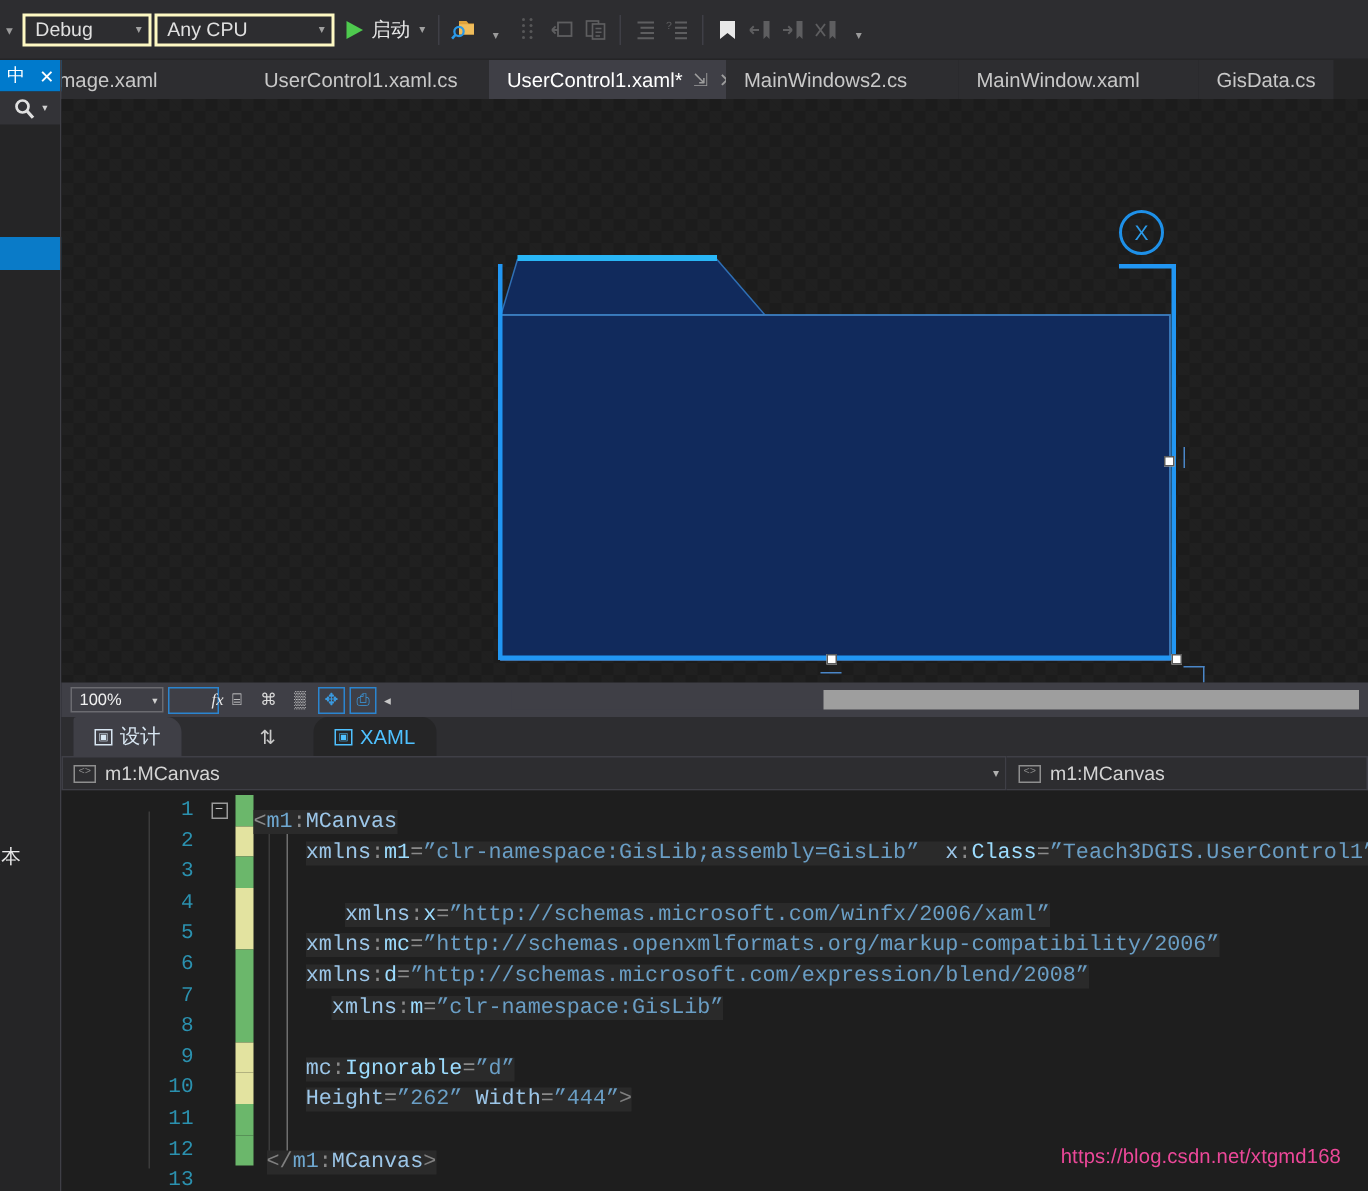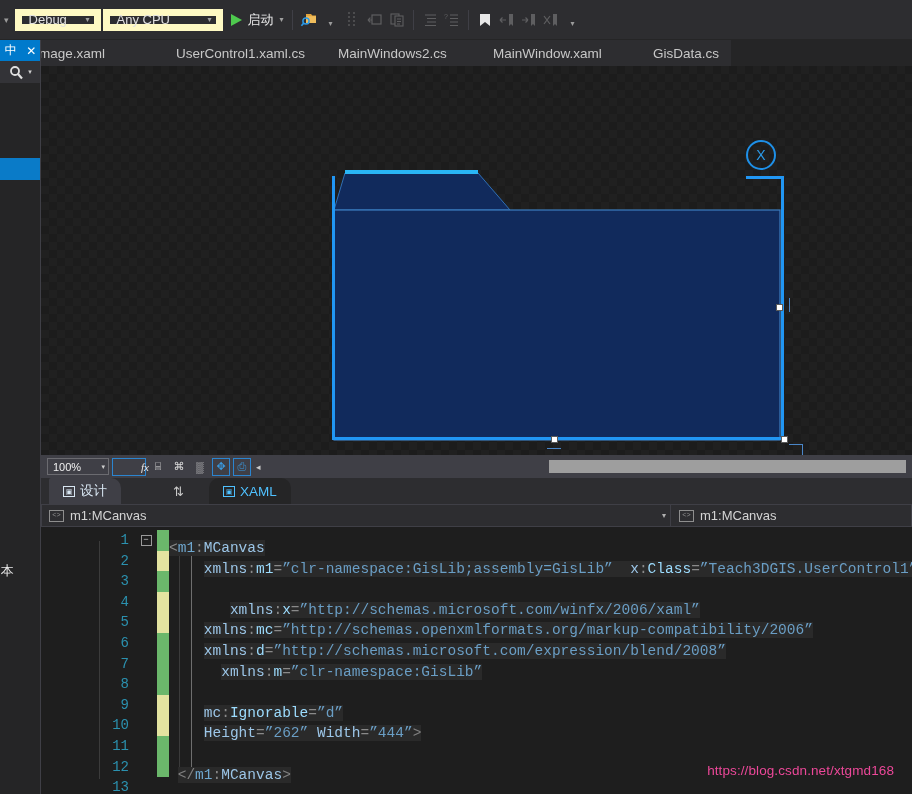--- a/index.html
+++ b/index.html
@@ -13,21 +13,21 @@
   
   #toolbar{
     position:absolute; left:0; top:0; width:912px; height:40px;
     background:#2d2d30; display:flex; align-items:center;
     border-bottom:1px solid #252526;
   }
   .tb-sep{ width:1px; height:20px; background:#3f3f46; margin:0 5px; }
   .tb-chev{ color:#9b9b9b; font-size:9px; padding:0 4px; }
   .combo{
     height:22px; min-width:86px; background:#2d2d30;
-    border:7px solid #fef9c3; color:#e0e0e0; font-size:13px;
+    border:2px solid #fef9c3; color:#e0e0e0; font-size:13px;
     display:flex; align-items:center; padding:0 4px 0 7px;
     margin-left:2px; position:relative;
   }
   .combo .cl{ flex:1; white-space:nowrap; }
   .combo .ca{ color:#a0a0a0; font-size:8px; padding-left:6px; }
   #combo-cpu{ min-width:120px; }
   .play-tri{
     width:0;height:0;border-left:11px solid #4ec94e;
     border-top:6px solid transparent;border-bottom:6px solid transparent;
   }
@@ -327,20 +327,25 @@
   </span>
   <span class="ticon" style="font-size:8px;color:#9b9b9b;align-items:flex-end;padding-bottom:3px;">▾</span>
 </div>
 
 <div id="tabstrip">
   <div class="tab inactive" style="width:164px;">
     <span>AmiImage.xaml</span>
   </div>
   <div class="tab inactive" style="width:162px;text-align:right;">
     <span>UserControl1.xaml.cs</span>
+  </div>
+  <div class="tab active" style="width:158px;">
+    <span>UserControl1.xaml*</span>
+    <span class="pin">⇲</span>
+    <span class="x">✕</span>
   </div>
   <div class="tab inactive" style="width:155px;">
     <span>MainWindows2.cs</span>
   </div>
   <div class="tab inactive" style="width:160px;">
     <span>MainWindow.xaml</span>
   </div>
   <div class="tab inactive">
     <span>GisData.cs</span>
   </div>

